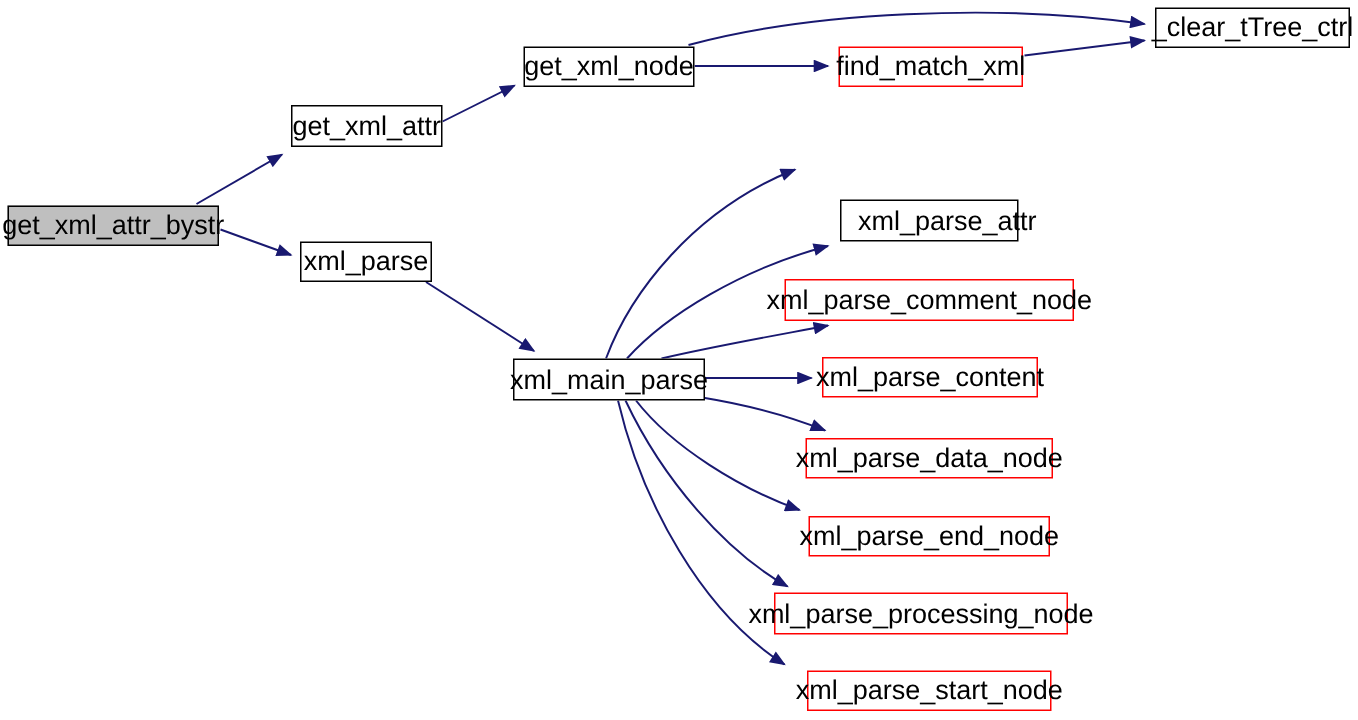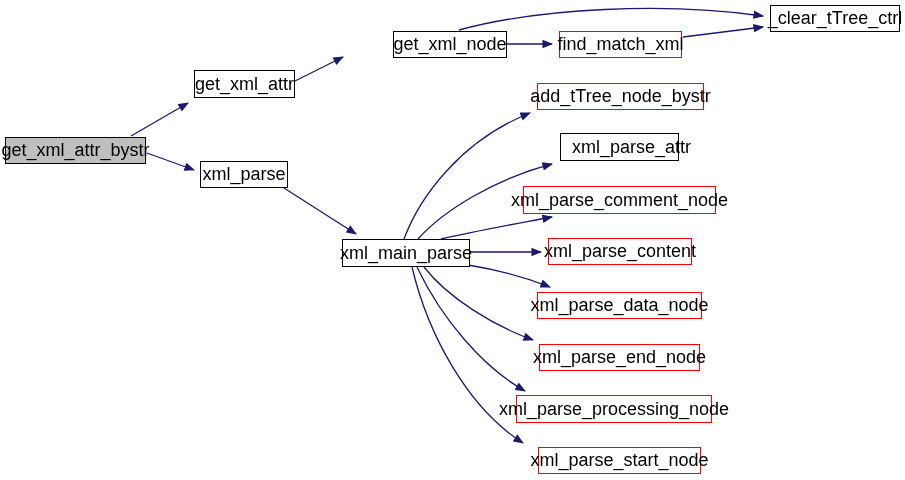--- a/index.html
+++ b/index.html
@@ -54,29 +54,28 @@
       <path d="M412,267 C428,335 468,408 523,443" marker-end="url(#arrow)"></path>
     </g>
   </svg>
 
   <div class="node focus" style="left:5px;   top:137px; width:141px; height:27px;">get_xml_attr_bystr</div>
 
   <div class="node" style="left:194px; top:70px;  width:101px; height:28px;">get_xml_attr</div>
 
   <div class="node" style="left:200px; top:161px; width:88px;  height:27px;">xml_parse</div>
 
-  <div class="node" style="left:349px; top:31px;  width:114px; height:27px;margin-left:44px;">get_xml_node</div>
+  <div class="node" style="left:349px; top:31px;  width:114px; height:27px;">get_xml_node</div>
 
   <div class="node red" style="left:559px; top:31px;  width:123px; height:27px;">find_match_xml</div>
 
   <div class="node" style="left:770px; top:5px;   width:130px; height:27px;">_clear_tTree_ctrl</div>
 
   <div class="node" style="left:342px; top:239px; width:128px; height:28px;">xml_main_parse</div>
 
-  <div class="node red" style="left:537px; top:83px;  width:167px; height:27px;">add_tTree_node_bystr</div>
 
   <div class="node" style="left:560px; top:133px; width:119px; height:28px;padding-left:24px;">xml_parse_attr</div>
 
   <div class="node red" style="left:523px; top:186px; width:193px; height:28px;">xml_parse_comment_node</div>
 
   <div class="node red" style="left:548px; top:238px; width:144px; height:27px;">xml_parse_content</div>
 
   <div class="node red" style="left:537px; top:292px; width:165px; height:27px;">xml_parse_data_node</div>
 
   <div class="node red" style="left:539px; top:344px; width:161px; height:27px;">xml_parse_end_node</div>

